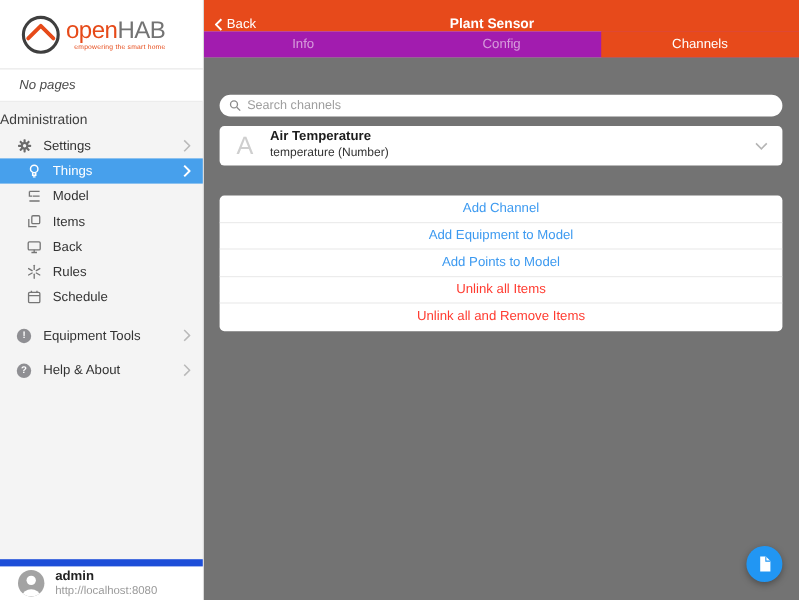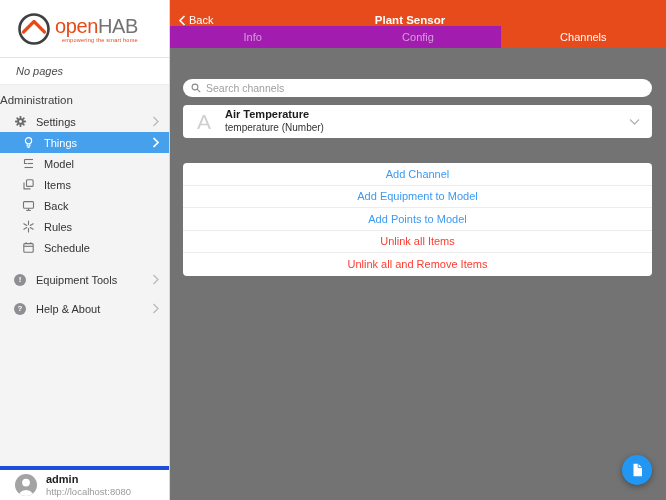--- a/index.html
+++ b/index.html
@@ -37,21 +37,21 @@
   .nav-item.selected { background:#47a0ec; color:#fff; }
   .chev { margin-left:auto; display:flex; align-items:center; }
   .gap-lg { margin-top:11px; }
   .gap-md { margin-top:8px; }
 
   .circle-icon { width:12px; height:12px; border-radius:50%; background:#8f8f93;
     color:#fff; font-size:8px; font-weight:bold;
     display:flex; align-items:center; justify-content:center; line-height:1; }
 
   .user-block { position:absolute; left:0; right:0; bottom:0; height:34px;
-    background:#fff; border-top:4px solid #1d4ed8;
+    background:#fff; border-top:6px solid #1d4ed8;
     display:flex; align-items:center; padding-left:15px; }
   .avatar { width:22px; height:22px; border-radius:50%; background:#a3a3a3;
     overflow:hidden; margin-right:9px; flex:none; }
   .user-name { font-size:11px; font-weight:bold; color:#222; line-height:1.2; }
   .user-url  { font-size:9.5px; color:#9a9a9a; line-height:1.2; }
 
   
   .main { position:absolute; left:170px; top:0; right:0; bottom:0; }
 
   .topbar { height:26px; background:#e74a1b; display:flex; align-items:flex-end;

